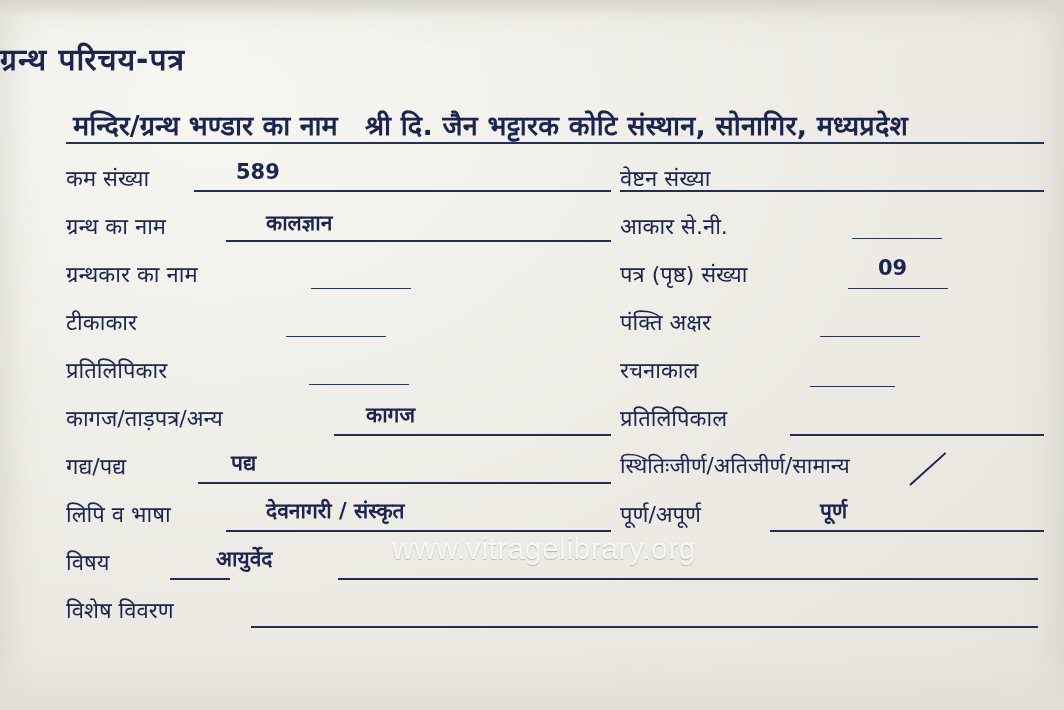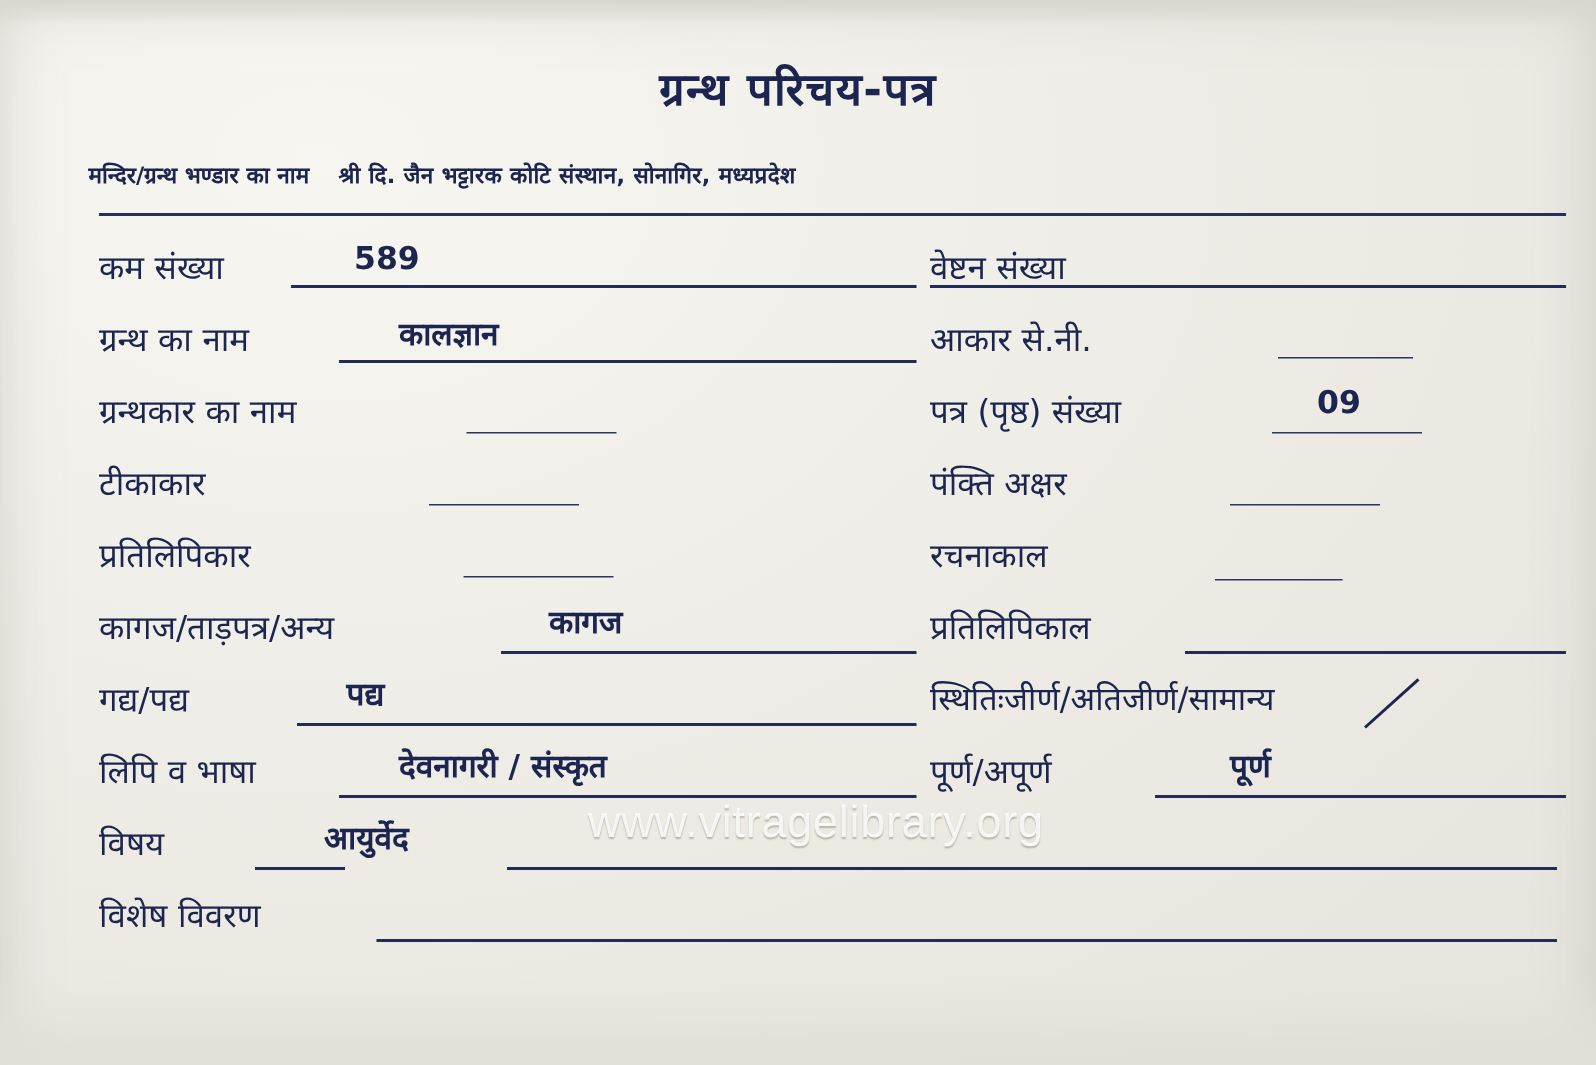--- a/index.html
+++ b/index.html
@@ -40,31 +40,30 @@
   .edge-bottom {
     position: absolute;
     left: 0; bottom: 0;
     width: 1064px; height: 60px;
     background: linear-gradient(to top, #e3e1d7, rgba(227,225,215,0));
   }
   .title {
     position: absolute;
     left: 0; top: 38px;
     width: 1064px;
-    text-align: center;
     font-size: 30px;
     font-weight: bold;
     letter-spacing: 1px;
     color: #1b2550;
   }
   .subtitle-row {
     position: absolute;
-    left: 59px; top: 106px;
+    left: 73px; top: 106px;
     width: 980px;
-    font-size: 15px;
+    font-size: 27px;
     color: #1b2550;
     white-space: nowrap;
   }
   .subtitle-label {
     font-weight: bold;
   }
   .subtitle-value {
     font-weight: bold;
     letter-spacing: 0.2px;
   }

